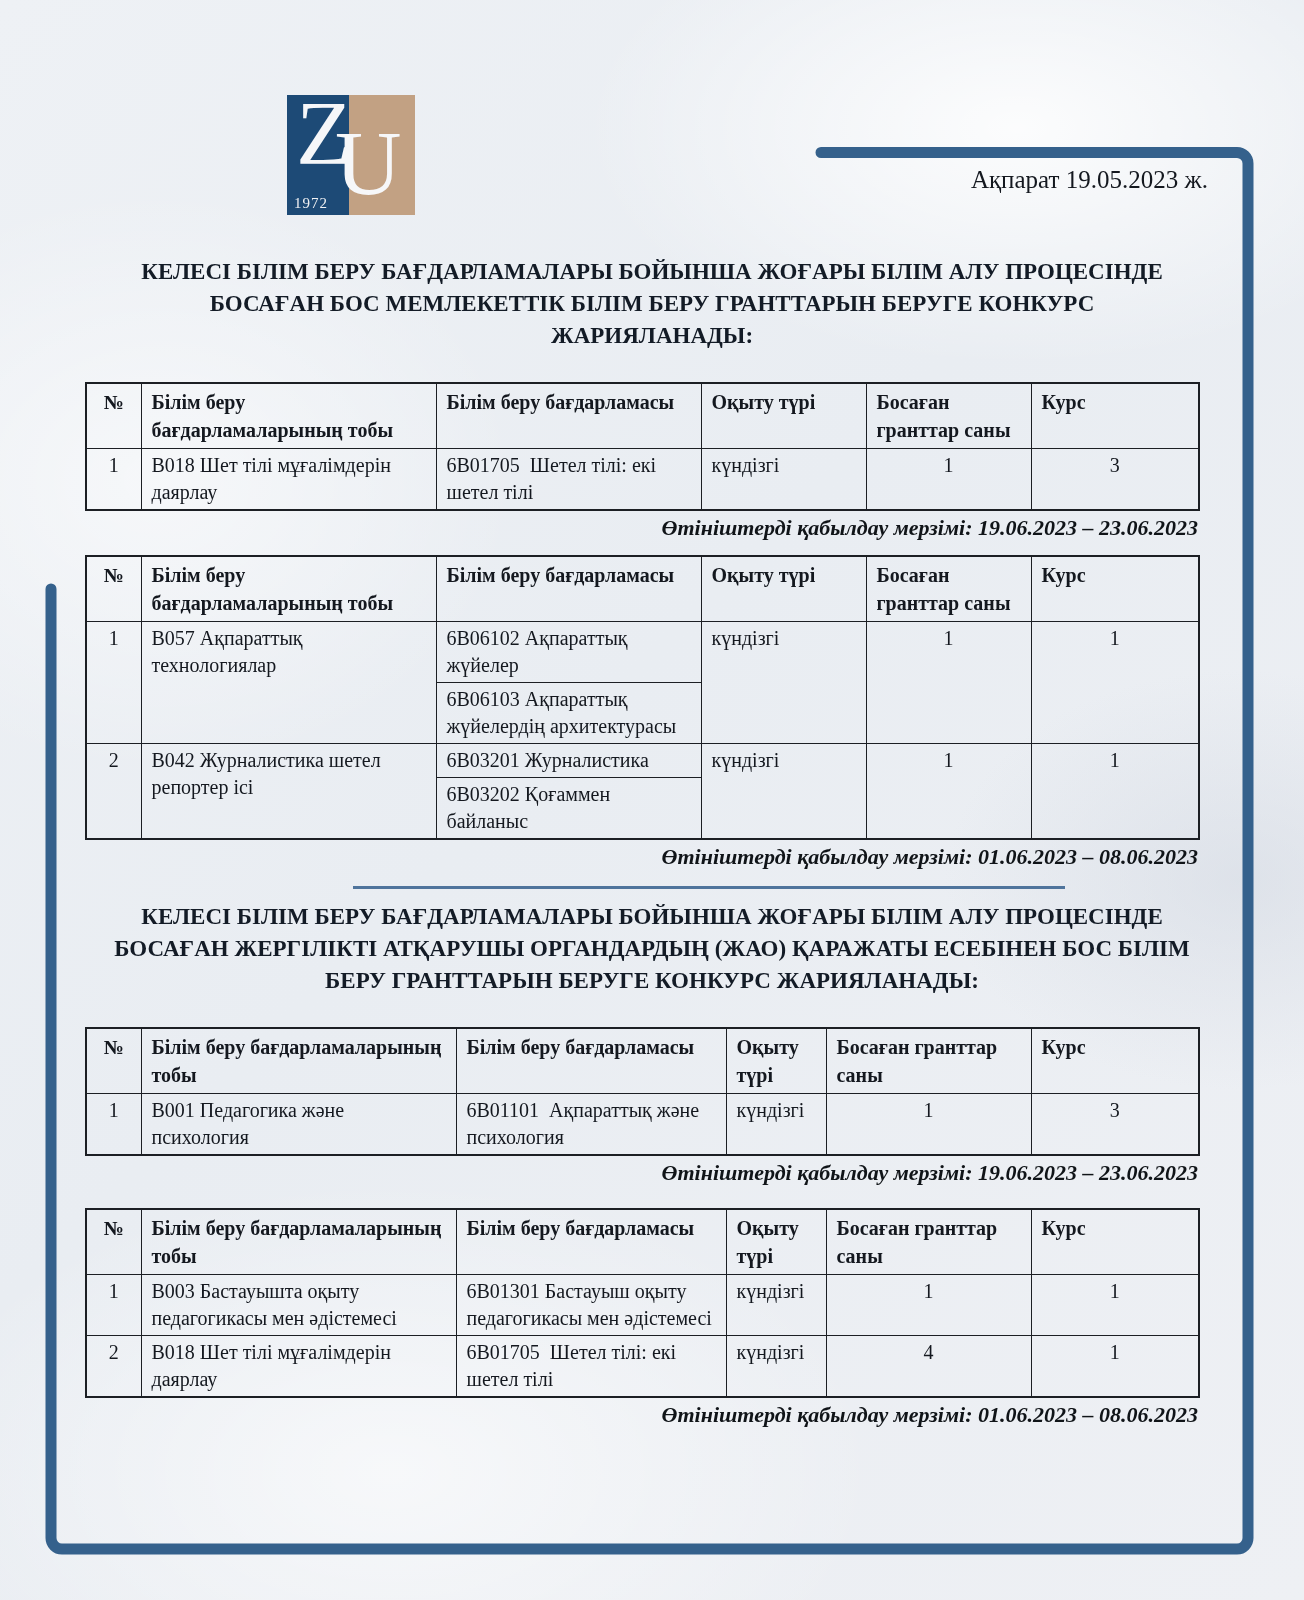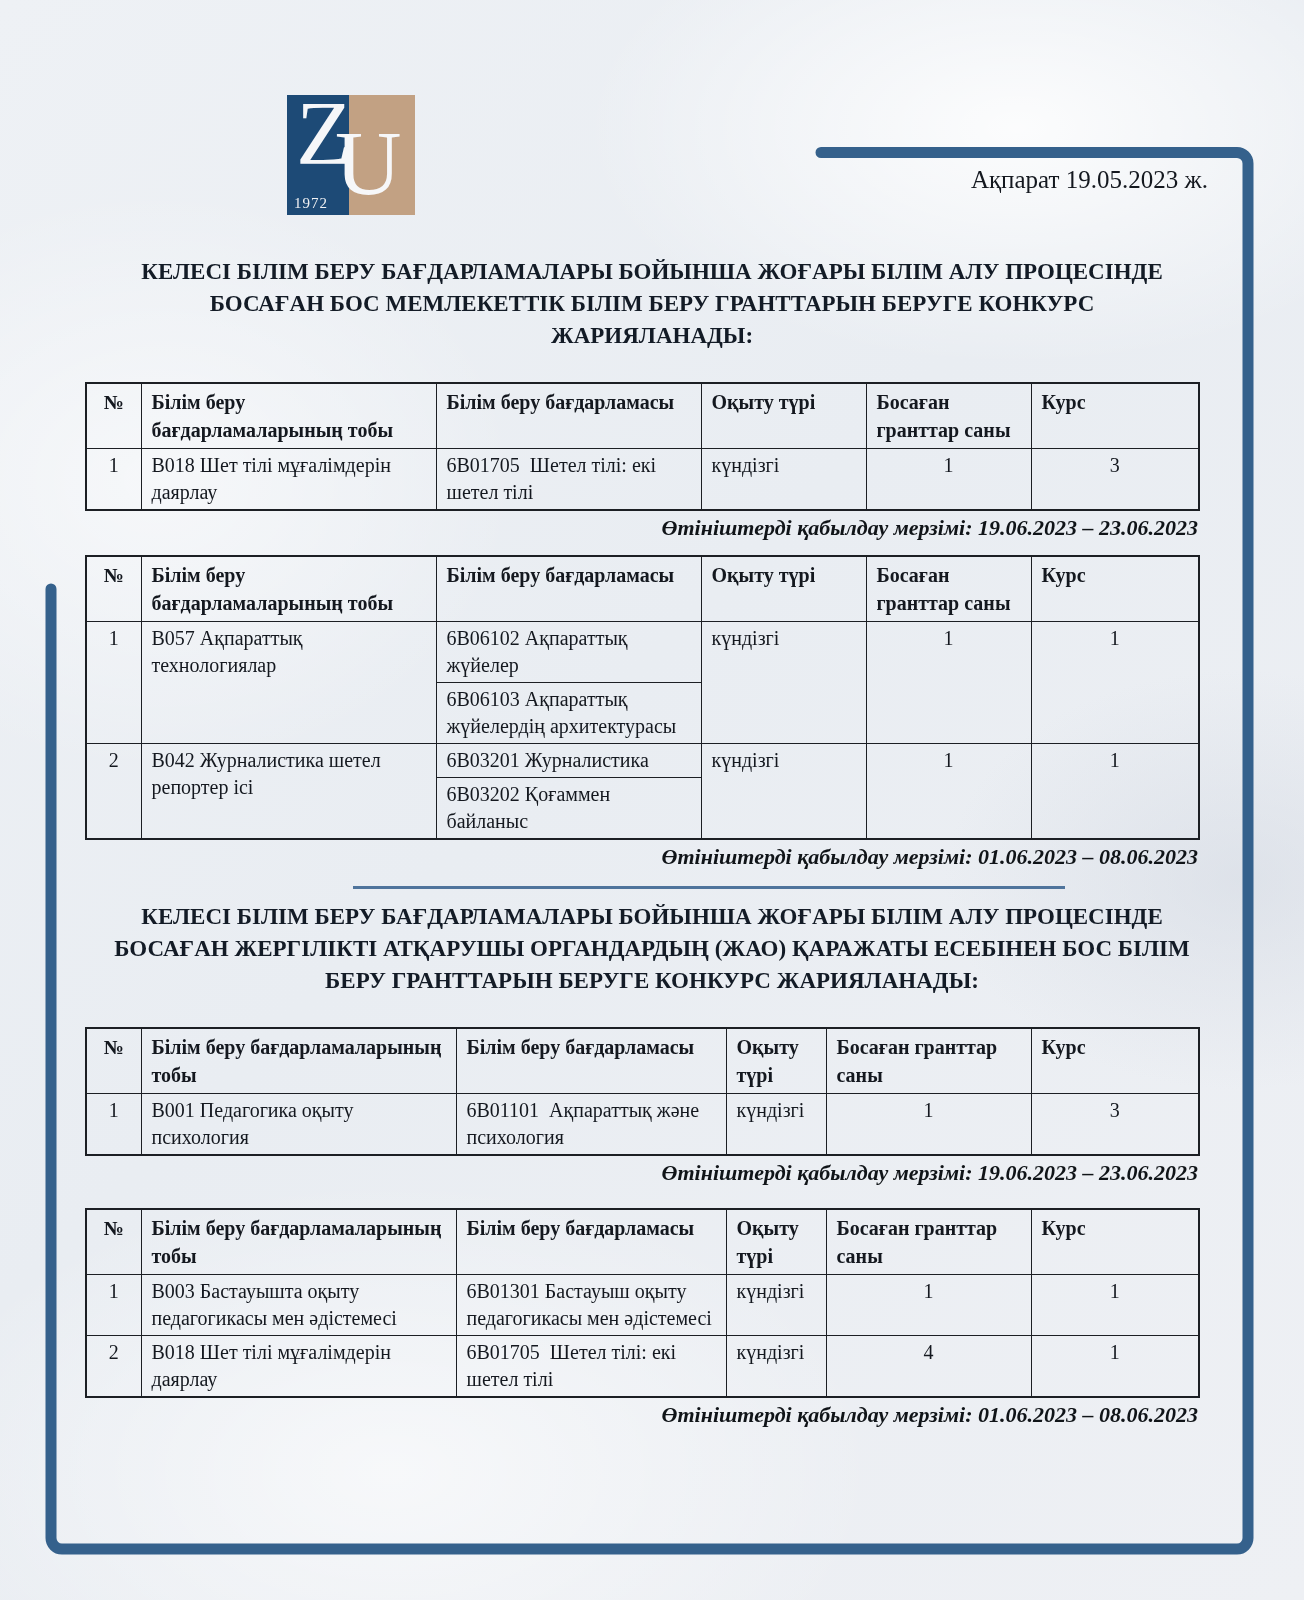--- a/index.html
+++ b/index.html
@@ -189,21 +189,21 @@
         <tr>
       <th class="c-num">№</th>
       <th>Білім беру бағдарламаларының тобы</th>
       <th>Білім беру бағдарламасы</th>
       <th>Оқыту түрі</th>
       <th>Босаған гранттар саны</th>
       <th>Курс</th>
     </tr>
     <tr>
       <td class="c-num">1</td>
-      <td>В001 Педагогика оқыту психология</td>
+      <td>В001 Педагогика және психология</td>
       <td class="c-prog">6В01101  Ақпараттық және психология</td>
       <td>күндізгі</td>
       <td class="c-center">1</td>
       <td class="c-center">3</td>
     </tr>
   </tbody>
     </table>
   <div class="deadline">Өтініштерді қабылдау мерзімі: 19.06.2023 – 23.06.2023</div>
 
   <table class="grants mt22">

